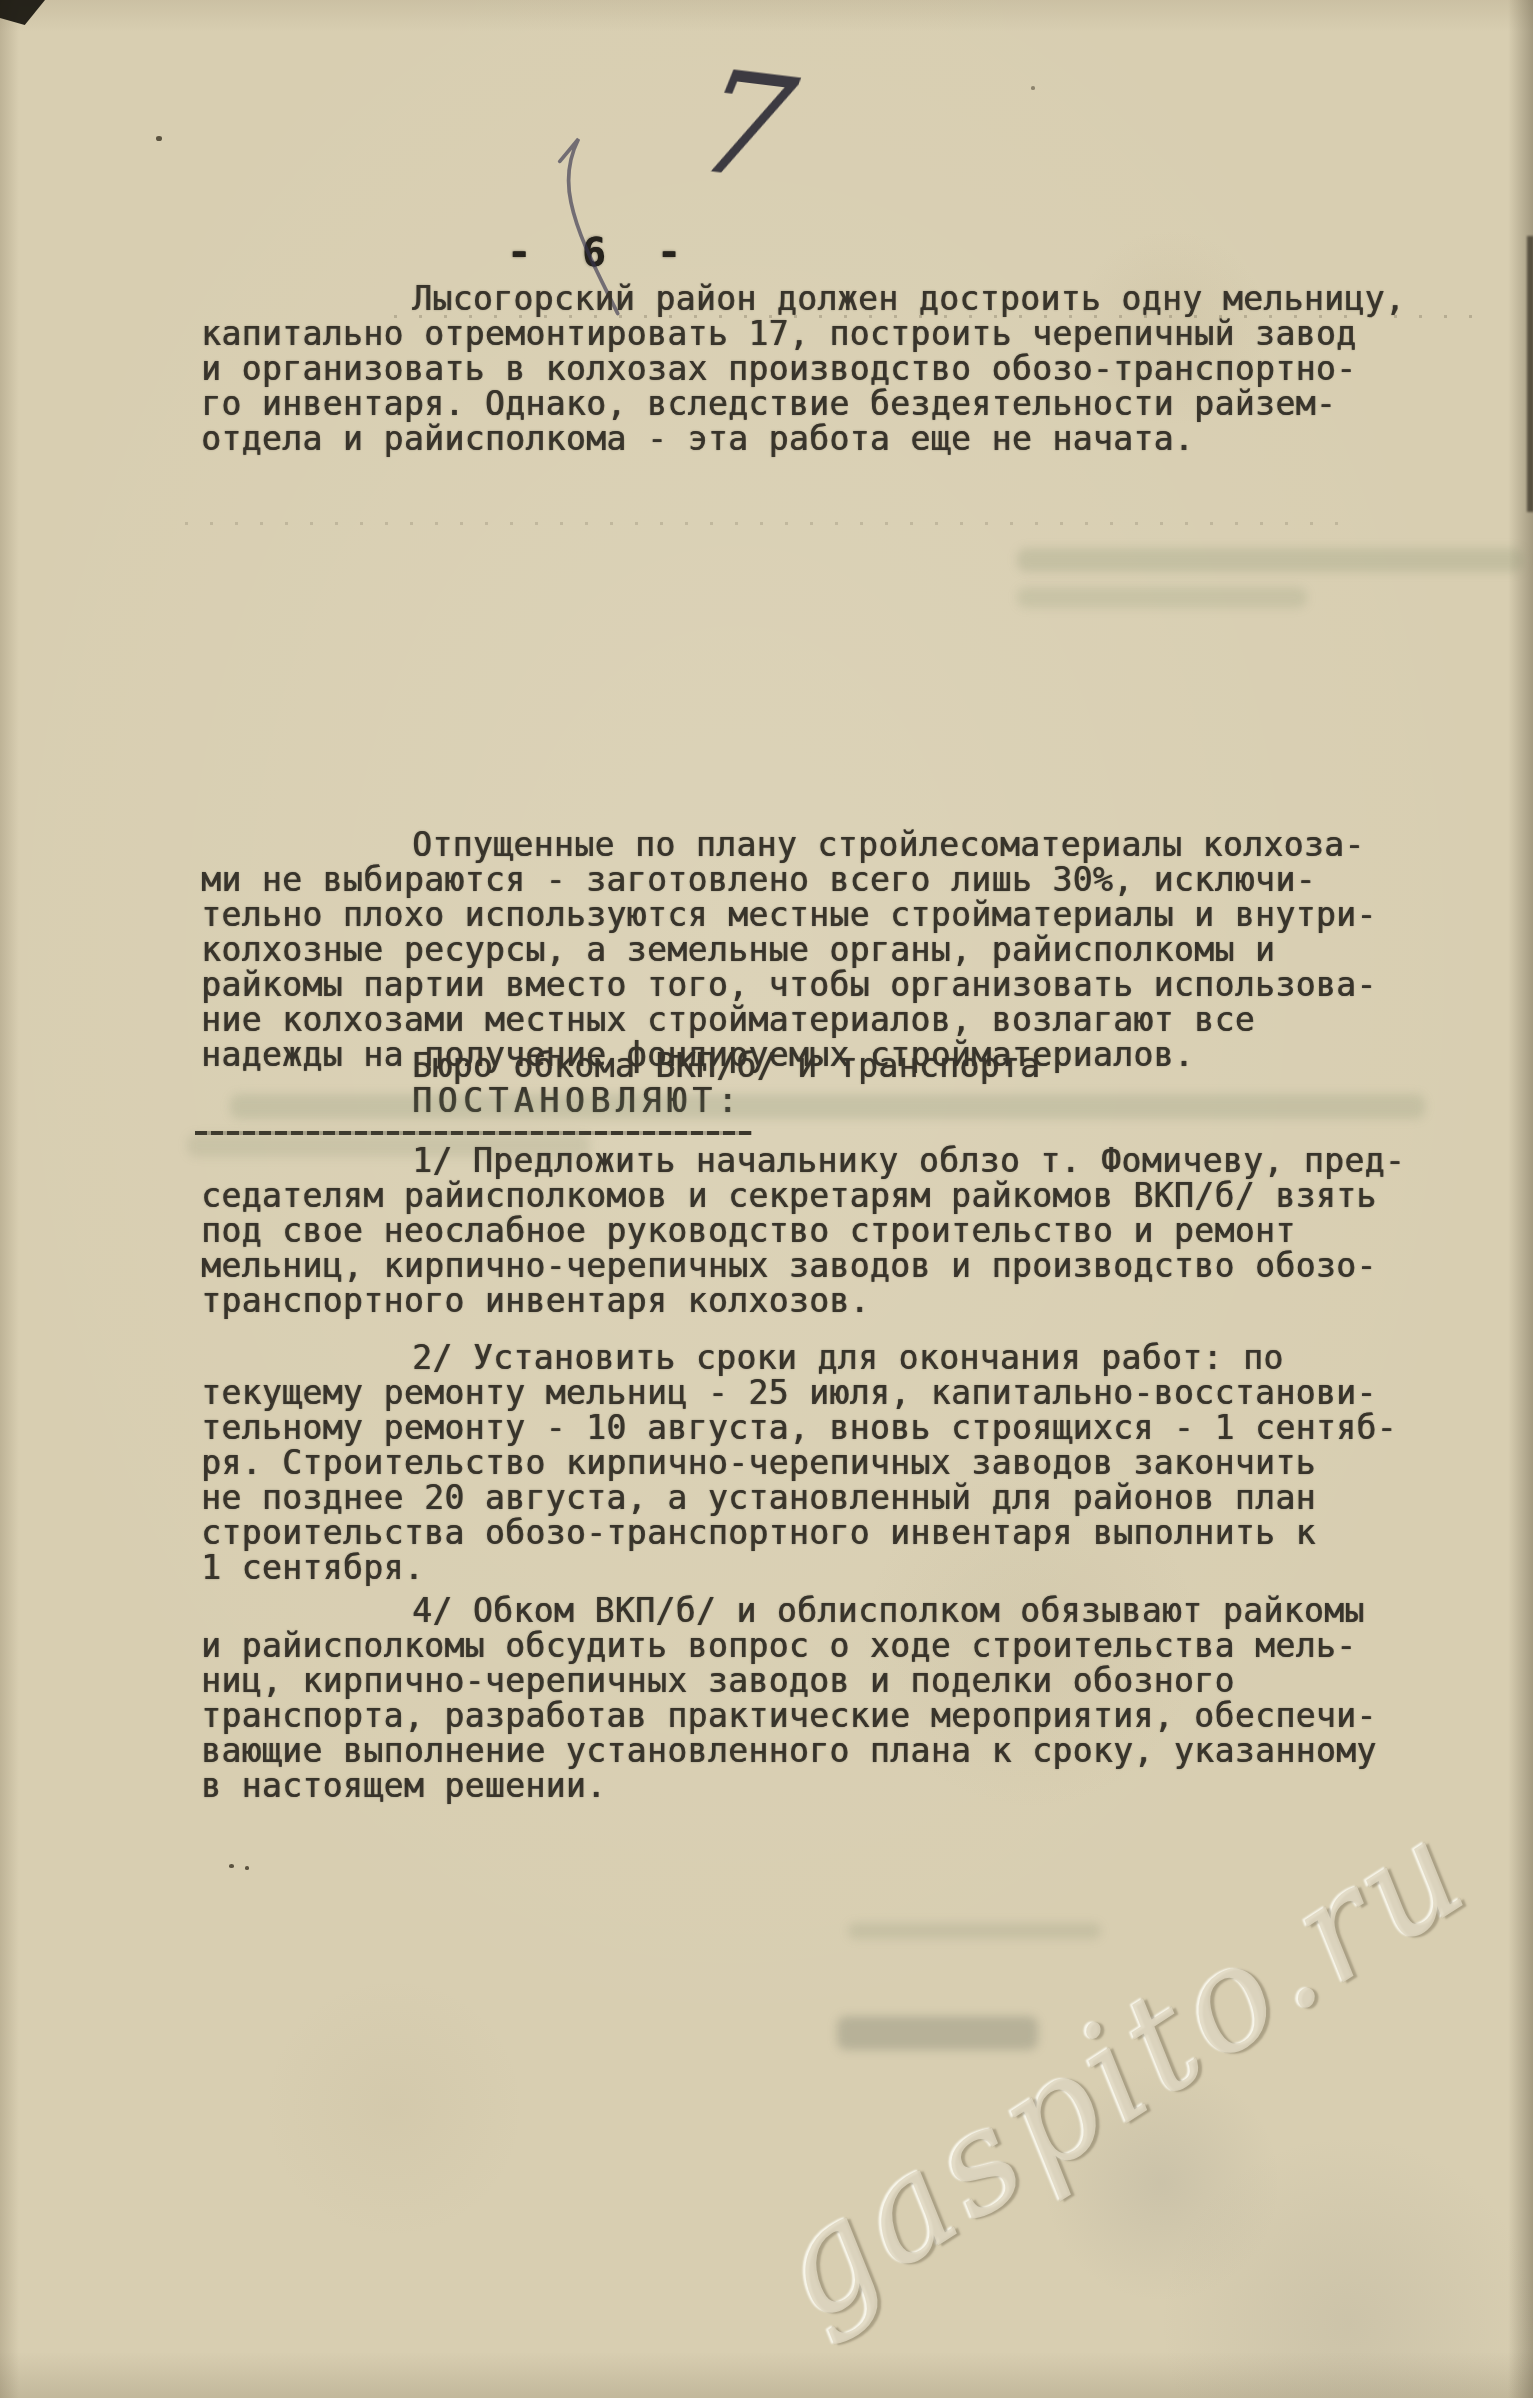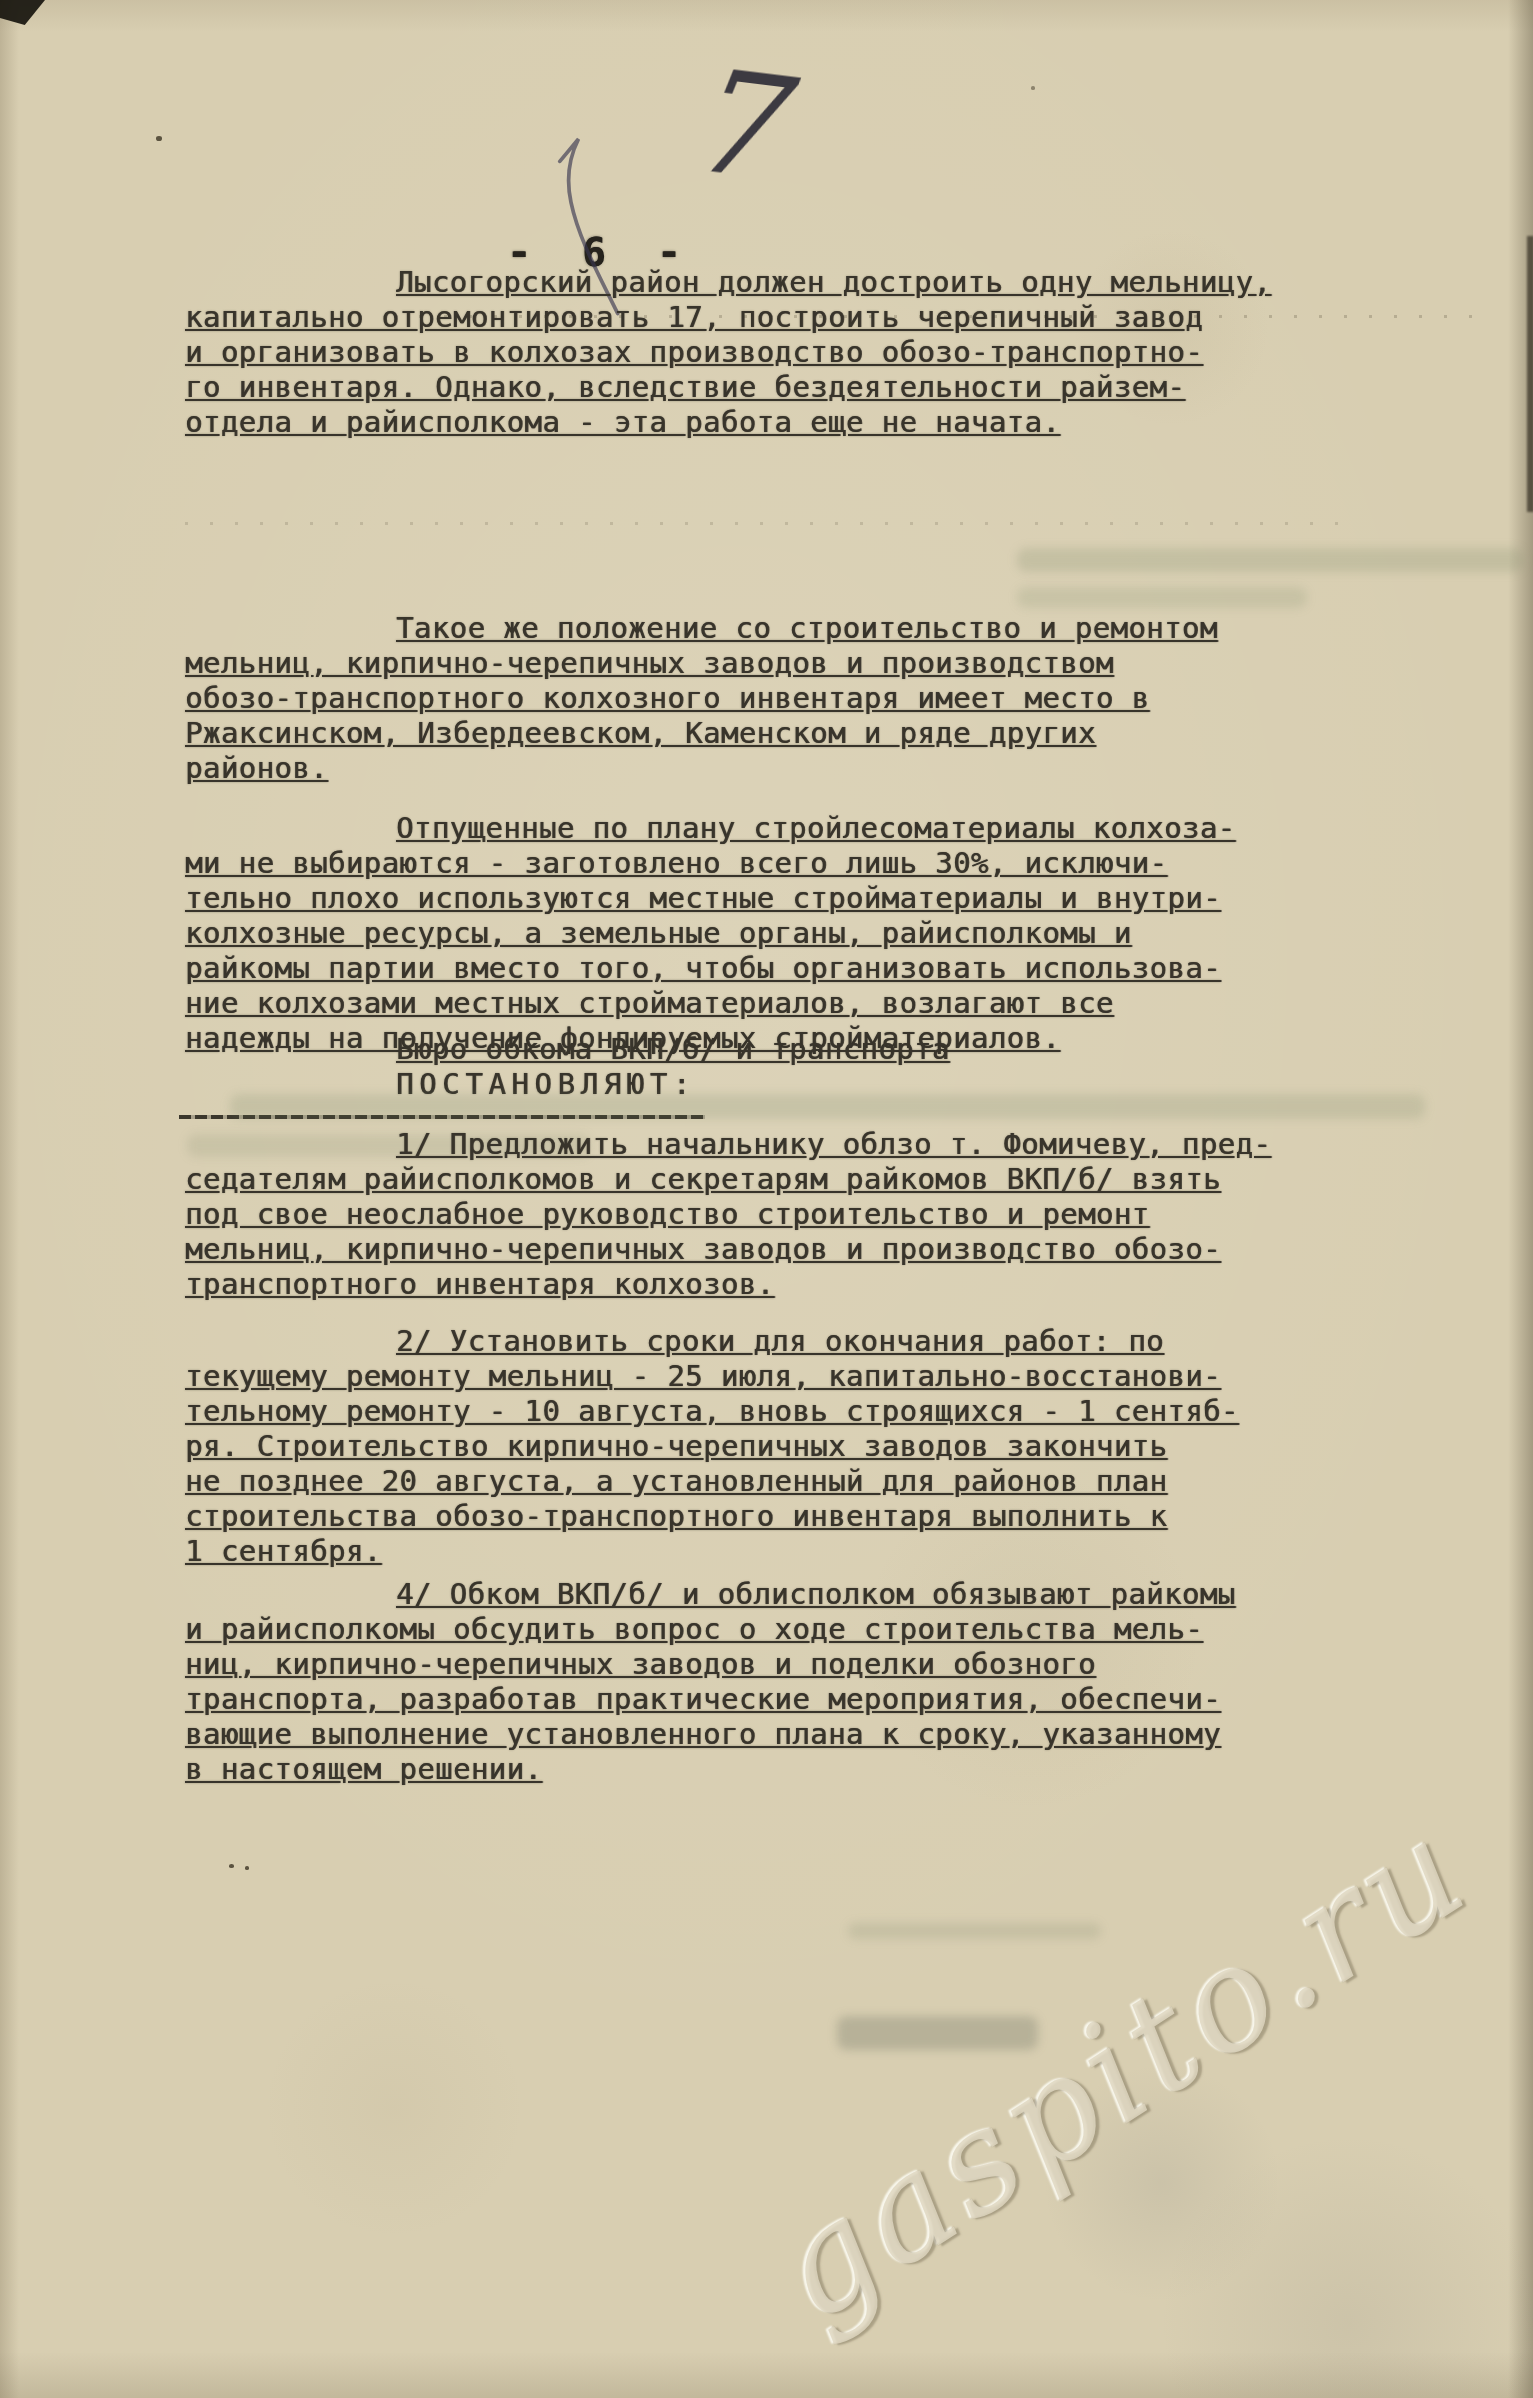--- a/index.html
+++ b/index.html
@@ -13,24 +13,23 @@
       radial-gradient(circle 141px at 1171px 328px, rgba(150,135,100,0.09), rgba(150,135,100,0) 70%),
       radial-gradient(ellipse 1124px 1593px at 48% 40%, rgba(255,255,248,0.10), rgba(255,255,248,0) 70%),
       linear-gradient(90deg, rgba(96,82,56,0.22) 0px, rgba(96,82,56,0) 19px, rgba(0,0,0,0) 1508px, rgba(60,52,34,0.35) 100%),
       linear-gradient(180deg, rgba(110,95,65,0.12) 0px, rgba(110,95,65,0) 32px, rgba(0,0,0,0) 2352px, rgba(105,92,64,0.20) 100%),
       #d8ceb1;
     font-family:"DejaVu Sans Mono","Liberation Mono",monospace;
   }
   
   .tblock{position:absolute;left:185px;width:1270px;}
   .tblock p{
-    margin:0;font-size:29px;line-height:35px;letter-spacing:0.4px;
+    margin:16px;font-size:33px;line-height:35px;letter-spacing:0.4px;
     color:#38342b;white-space:pre-line;text-indent:211px;
     text-shadow:0.7px 0 0 rgba(56,52,43,0.85), 0 0 2.1px rgba(56,52,43,0.38);
-    text-decoration:underline;
   }
   .page-number{
     position:absolute;left:507px;top:230px;font-size:39px;font-weight:bold;
     letter-spacing:14px;color:#26231d;text-shadow:0 0 2.8px rgba(30,28,22,0.55), 0.9px 0 0 #26231d;
   }
   .handwritten-seven{
     position:absolute;left:701px;top:43px;
     font-family:"DejaVu Serif","Liberation Serif",serif;font-style:italic;
     font-size:142px;color:#2c2a35;transform:rotate(7deg) skewX(-4deg);
     opacity:0.9;filter:blur(0.4px);
@@ -104,27 +103,20 @@
 капитально отремонтировать 17, построить черепичный завод
 и организовать в колхозах производство обозо-транспортно-
 го инвентаря. Однако, вследствие бездеятельности райзем-
 отдела и райисполкома - эта работа еще не начата.</p>
   </div>
 
 
   <div class="bleed a1"></div>
   <div class="bleed a2"></div>
 
-  <div class="tblock" style="top:611px">
-    <p>Такое же положение со строительство и ремонтом
-мельниц, кирпично-черепичных заводов и производством
-обозо-транспортного колхозного инвентаря имеет место в
-Ржаксинском, Избердеевском, Каменском и ряде других
-районов.</p>
-  </div>
 
   <div class="tblock" style="top:811px">
     <p>Отпущенные по плану стройлесоматериалы колхоза-
 ми не выбираются - заготовлено всего  лишь 30%, исключи-
 тельно плохо используются местные стройматериалы и внутри-
 колхозные ресурсы, а земельные органы, райисполкомы и
 райкомы партии вместо того, чтобы организовать использова-
 ние колхозами местных стройматериалов, возлагают все
 надежды на получение фондируемых стройматериалов.</p>
   </div>

